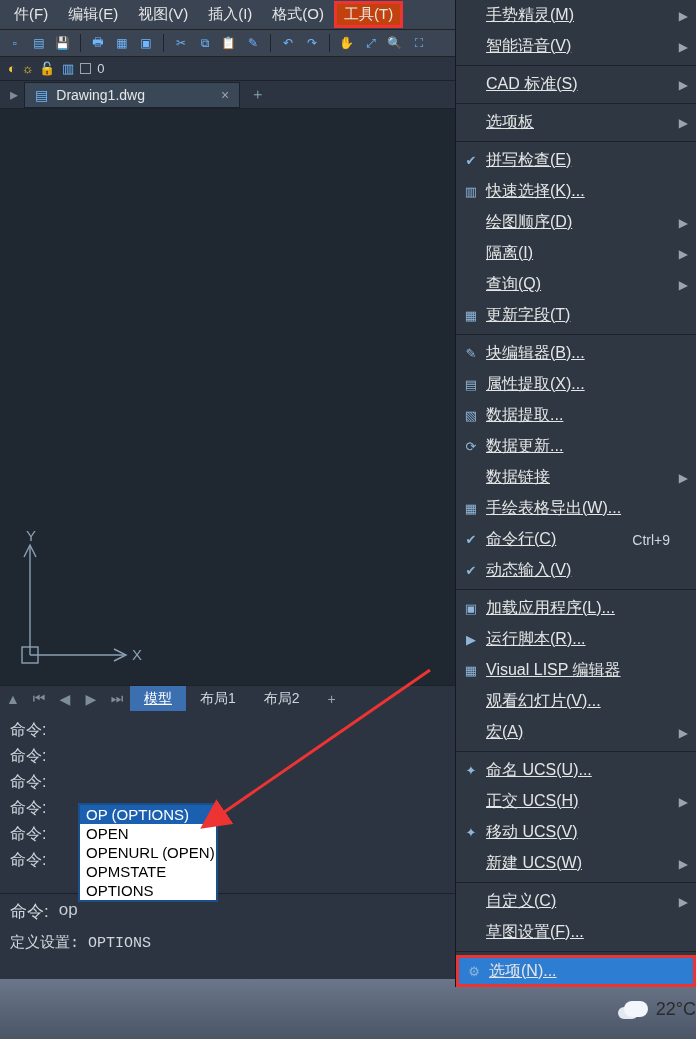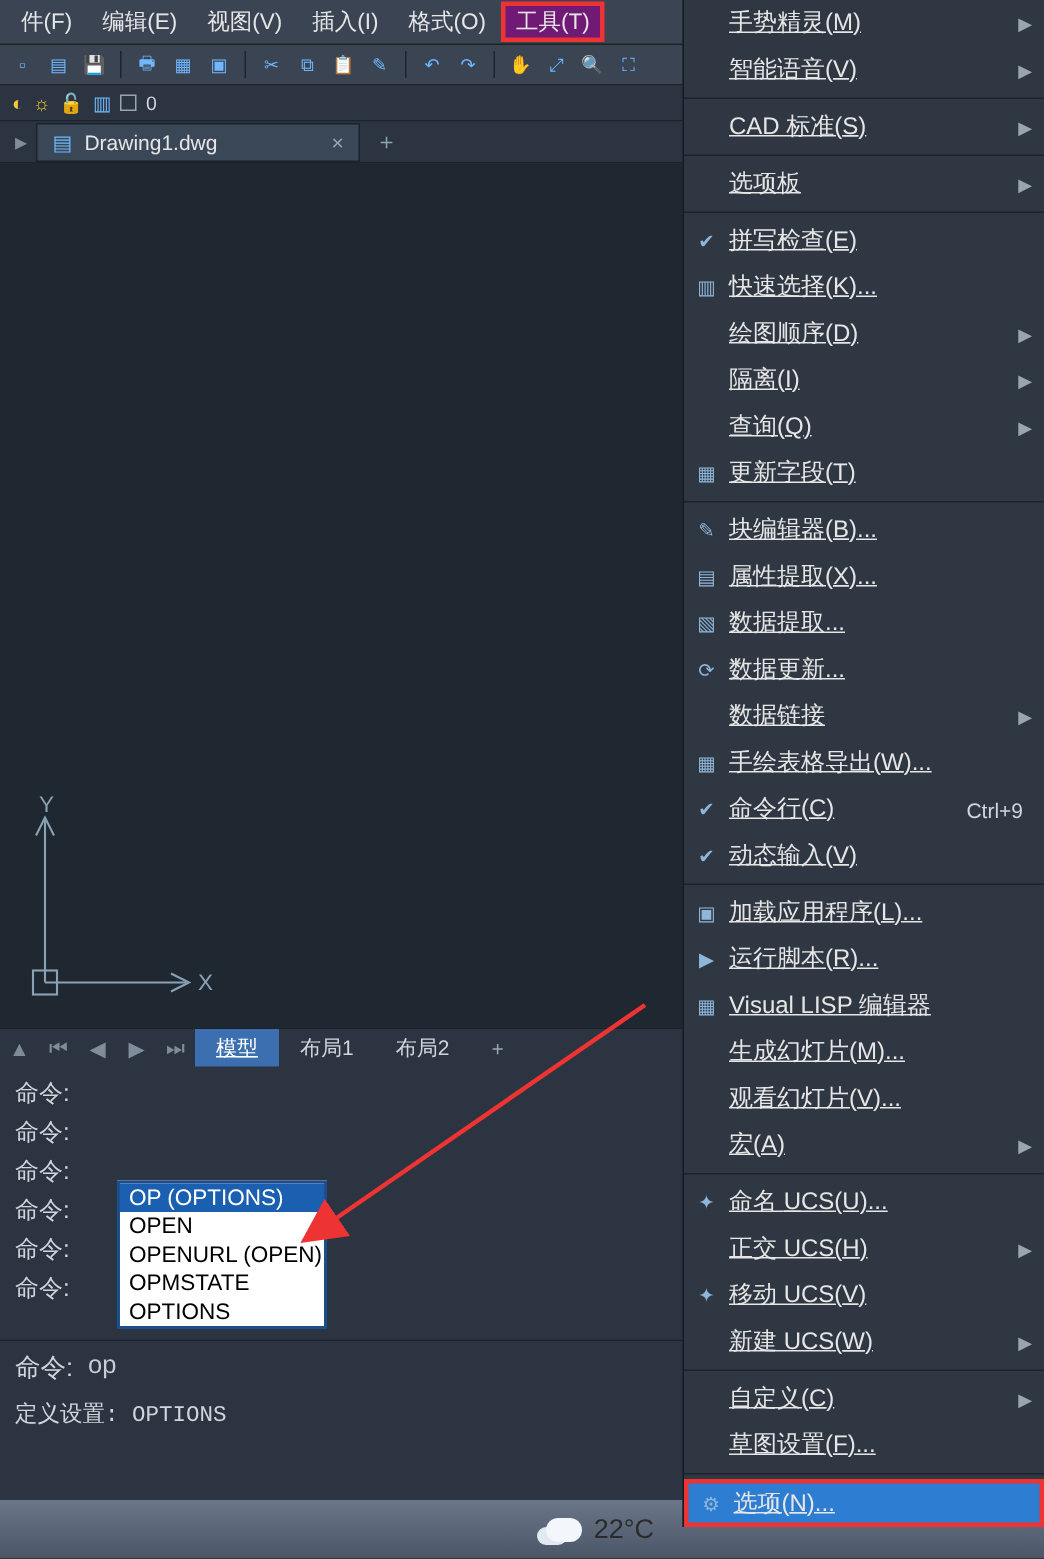--- a/index.html
+++ b/index.html
@@ -1,21 +1,21 @@
 <!DOCTYPE html>
 <html><head>
 <meta charset="utf-8">
 <style>
 * { margin: 0; padding: 0; box-sizing: border-box; font-family: "Microsoft YaHei", Arial, sans-serif; }
 body { width: 696px; height: 1039px; background: #2b3440; overflow: hidden; position: relative; }
 
 
 .menubar { height: 29px; background: #3a4453; display: flex; align-items: center; padding: 12px 4px; color: #e6e6e6; font-size: 15px; }
 .menubar .menu-item { padding: 4px 10px; cursor: pointer; }
-.menubar .menu-item.hl { background: #701a75; border: 3px solid #e33; padding: 1px 7px; }
+.menubar .menu-item.hl { background: #c2410c; border: 3px solid #e33; padding: 1px 7px; }
 
 
 .toolbar { height: 28px; background: #3a4453; display: flex; align-items: center; gap: 6px; padding: 0 6px; border-top: 1px solid #222; border-bottom: 1px solid #222; }
 .tb-btn { width: 18px; height: 18px; display: inline-flex; align-items: center; justify-content: center; color: #6fb7ff; font-size: 12px; }
 .tb-sep { width: 1px; height: 18px; background: #1e242c; margin: 0 2px; }
 
 
 .layerbar { height: 24px; background: #2b3440; display: flex; align-items: center; gap: 6px; padding: 4px 8px; border-bottom: 1px solid #1b222b; color: #cfd6dd; font-size: 13px; }
 .layer-box { width: 11px; height: 11px; border: 1px solid #9aa5b0; }
 
@@ -49,28 +49,28 @@
 .ac-popup .ac-item.sel { background: #1b5fb0; color: #fff; }
 
 
 .red-arrow { position: absolute; pointer-events: none; }
 
 
 .ctxmenu { position: absolute; left: 455px; top: 0; width: 241px; background: #2e3742; color: #e6e6e6; font-size: 16px; border-left: 1px solid #141a21; }
 .ctxmenu .mi { display: flex; align-items: center; height: 31px; padding: 0 10px 0 30px; position: relative; text-decoration: underline; }
 .ctxmenu .mi .icon-slot { position: absolute; left: 6px; width: 18px; text-align: center; color: #8fb6da; font-size: 13px; }
 .ctxmenu .mi .arrow { position: absolute; right: 8px; color: #9aa5b0; font-size: 12px; }
-.ctxmenu .mi .accel { position: absolute; right: 14px; color: #cfd6dd; font-size: 14px; }
+.ctxmenu .mi .accel { position: absolute; right: 26px; color: #cfd6dd; font-size: 14px; }
 .ctxmenu .mi u { text-decoration: underline; }
 .ctxmenu .sep { height: 1px; background: #1b222b; margin: 3px 0; }
 .ctxmenu .mi.hl { background: #2d7dd2; }
 .ctxmenu .mi.boxed { border: 3px solid #e33; height: 32px; }
 
 
-.taskstrip { position: absolute; left: 0; right: 0; bottom: 0; height: 39px; background: linear-gradient(#6b768a, #4a5566); display: flex; align-items: center; justify-content: flex-end; color: #222; font-size: 18px; padding-right: 260px; }
+.taskstrip { position: absolute; left: 0; right: 0; bottom: 0; height: 60px; background: linear-gradient(#6b768a, #4a5566); display: flex; align-items: center; justify-content: flex-end; color: #222; font-size: 18px; }
 .taskstrip .weather { display: flex; align-items: center; gap: 8px; color: #2b2b2b; }
 .taskstrip .cloud { width: 24px; height: 16px; border-radius: 10px; background: #f3f6fa; box-shadow: -8px 4px 0 -2px #e3e9f2; }
 </style>
 </head>
 <body>
 
 <div class="menubar">
   <div class="menu-item">件(F)</div>
   <div class="menu-item">编辑(E)</div>
   <div class="menu-item">视图(V)</div>
@@ -151,21 +151,21 @@
 </div>
 
 <div class="cmd-area">
   <div class="cmd-line">命令:</div>
   <div class="cmd-line">命令:</div>
   <div class="cmd-line">命令:</div>
   <div class="cmd-line">命令:</div>
   <div class="cmd-line">命令:</div>
   <div class="cmd-line">命令:</div>
 
-  <div class="ac-popup" id="ac" style="left:78px; top:76px; width:140px;">
+  <div class="ac-popup" id="ac" style="left:78px; top:92px; width:140px;">
       <div class="ac-item sel">OP (OPTIONS)</div>
       <div class="ac-item">OPEN</div>
       <div class="ac-item">OPENURL (OPEN)</div>
       <div class="ac-item">OPMSTATE</div>
       <div class="ac-item">OPTIONS</div>
     </div>
 </div>
 
 <div class="cmd-input-row">
   <span>命令:</span>
@@ -284,24 +284,20 @@
     <div class="mi">
       <span class="icon-slot">▶</span>
       <span>运行脚本(<u>R</u>)...</span>
     </div>
     <div class="mi">
       <span class="icon-slot">▦</span>
       <span>Visual LISP 编辑器</span>
     </div>
     <div class="mi">
       <span class="icon-slot"></span>
-      <span>生成幻灯片(<u>M</u>)...</span>
-    </div>
-    <div class="mi">
-      <span class="icon-slot"></span>
       <span>观看幻灯片(<u>V</u>)...</span>
     </div>
     <div class="mi">
       <span class="icon-slot"></span>
       <span>宏(<u>A</u>)</span>
       <span class="arrow">▶</span>
     </div>
     <div class="sep"></div>
     <div class="mi">
       <span class="icon-slot">✦</span>

